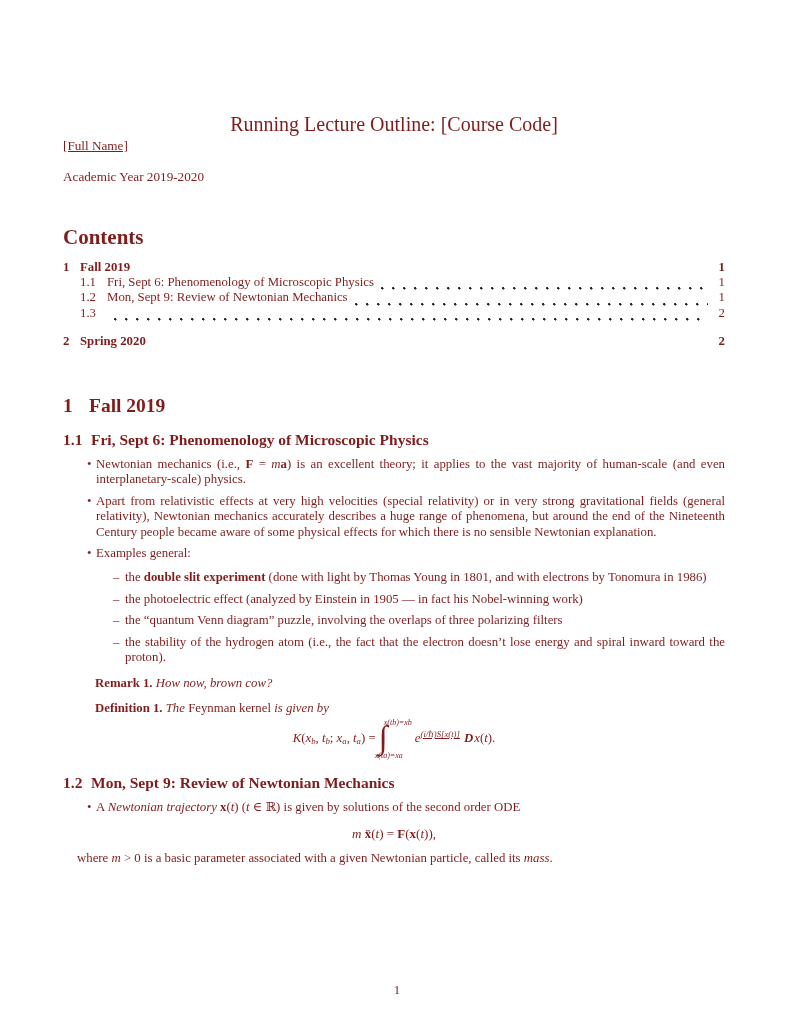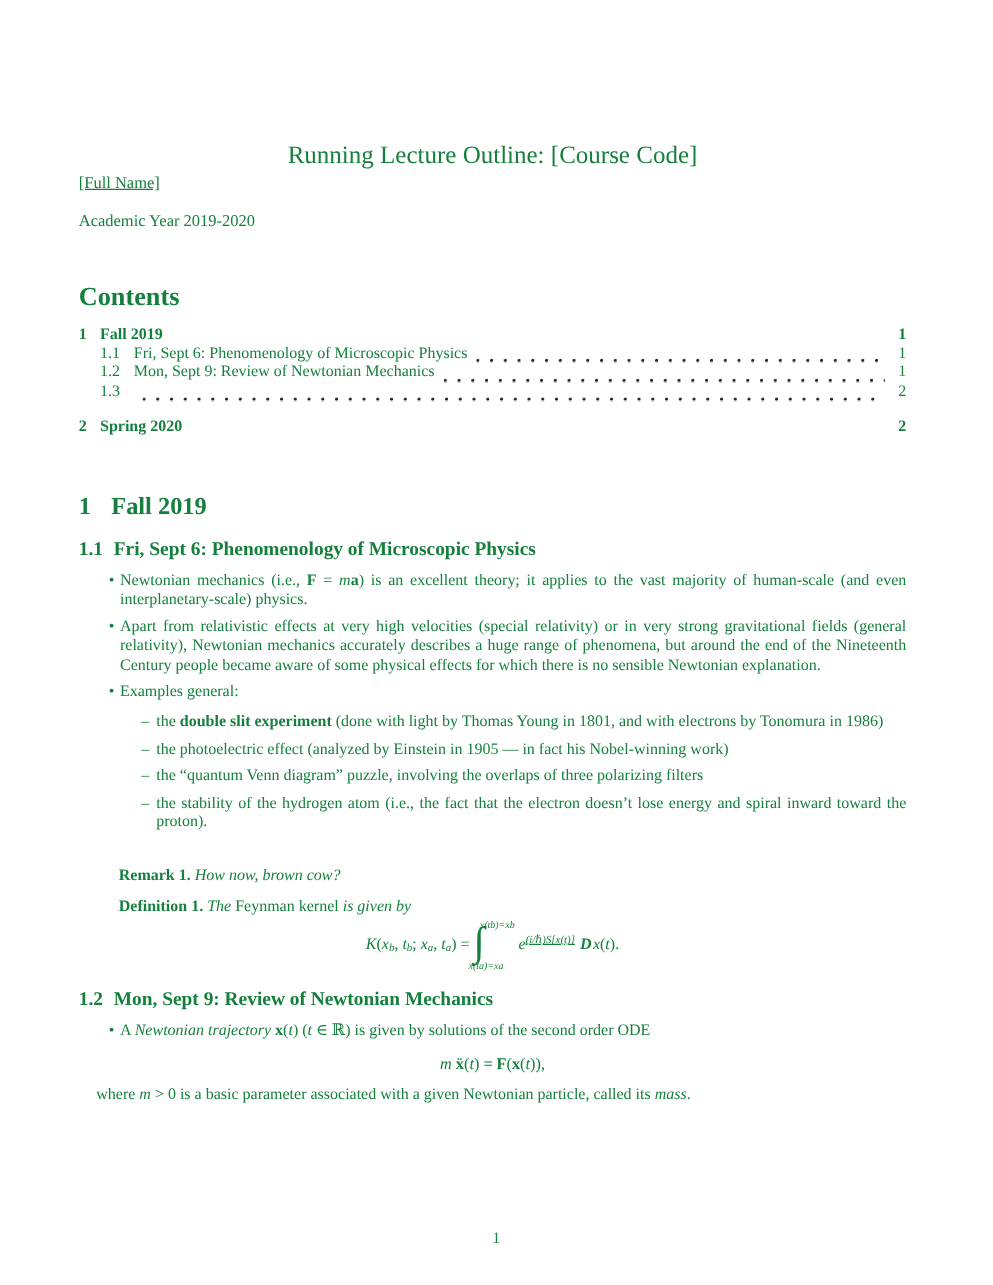--- a/index.html
+++ b/index.html
@@ -3,21 +3,21 @@
 <meta charset="utf-8">
 <title>Document</title>
 <style>
   html,body{margin:0;padding:0;background:#ffffff;}
   .page{
     position:relative;
     width:794px;height:1028px;
     box-sizing:border-box;
     padding:0 69px 0 63px;
     background:#ffffff;
-    color:#15803d;
+    color:#7f1d1d;
     font-family:"Liberation Serif","DejaVu Serif","DejaVu Sans",serif;
     font-size:12.8px;
     line-height:15.4px;
     overflow:hidden;
   }
   
   .doc-title{margin-top:112px;font-size:20px;line-height:25px;text-align:center;font-weight:400;}
   .doc-author{font-size:13.2px;line-height:17px;text-decoration:underline;}
   .doc-date{margin-top:14px;font-size:13.2px;line-height:17px;text-align:left;}
   
@@ -45,21 +45,21 @@
   .subsec-heading.s12{margin-top:13px;}
   
   .bullets{margin-top:8px;margin-left:24px;}
   .item{display:flex;margin-top:6px;}
   .item:first-child{margin-top:0;}
   .marker{flex:none;width:9px;}
   .btext{flex:1;display:block;text-align:justify;}
   .dashes{margin-left:50px;margin-top:9px;}
   .dashes .marker{width:12px;}
   .para{margin-left:32px;text-align:justify;}
-  .remark{margin-top:28px;}
+  .remark{margin-top:11px;}
   .definition{margin-top:9px;}
   .massnote{margin-left:14px;margin-top:10px;}
   
   .b{font-weight:700;}
   .i{font-style:italic;}
   .sub{font-size:68%;vertical-align:-0.25em;letter-spacing:0;}
   .sup{font-size:68%;vertical-align:0.55em;text-decoration:underline;}
   .scr{font-style:italic;font-weight:600;padding:0 1px;}
   .int{font-size:255%;line-height:1;vertical-align:middle;position:relative;top:-2px;font-style:normal;}
   .stack{

